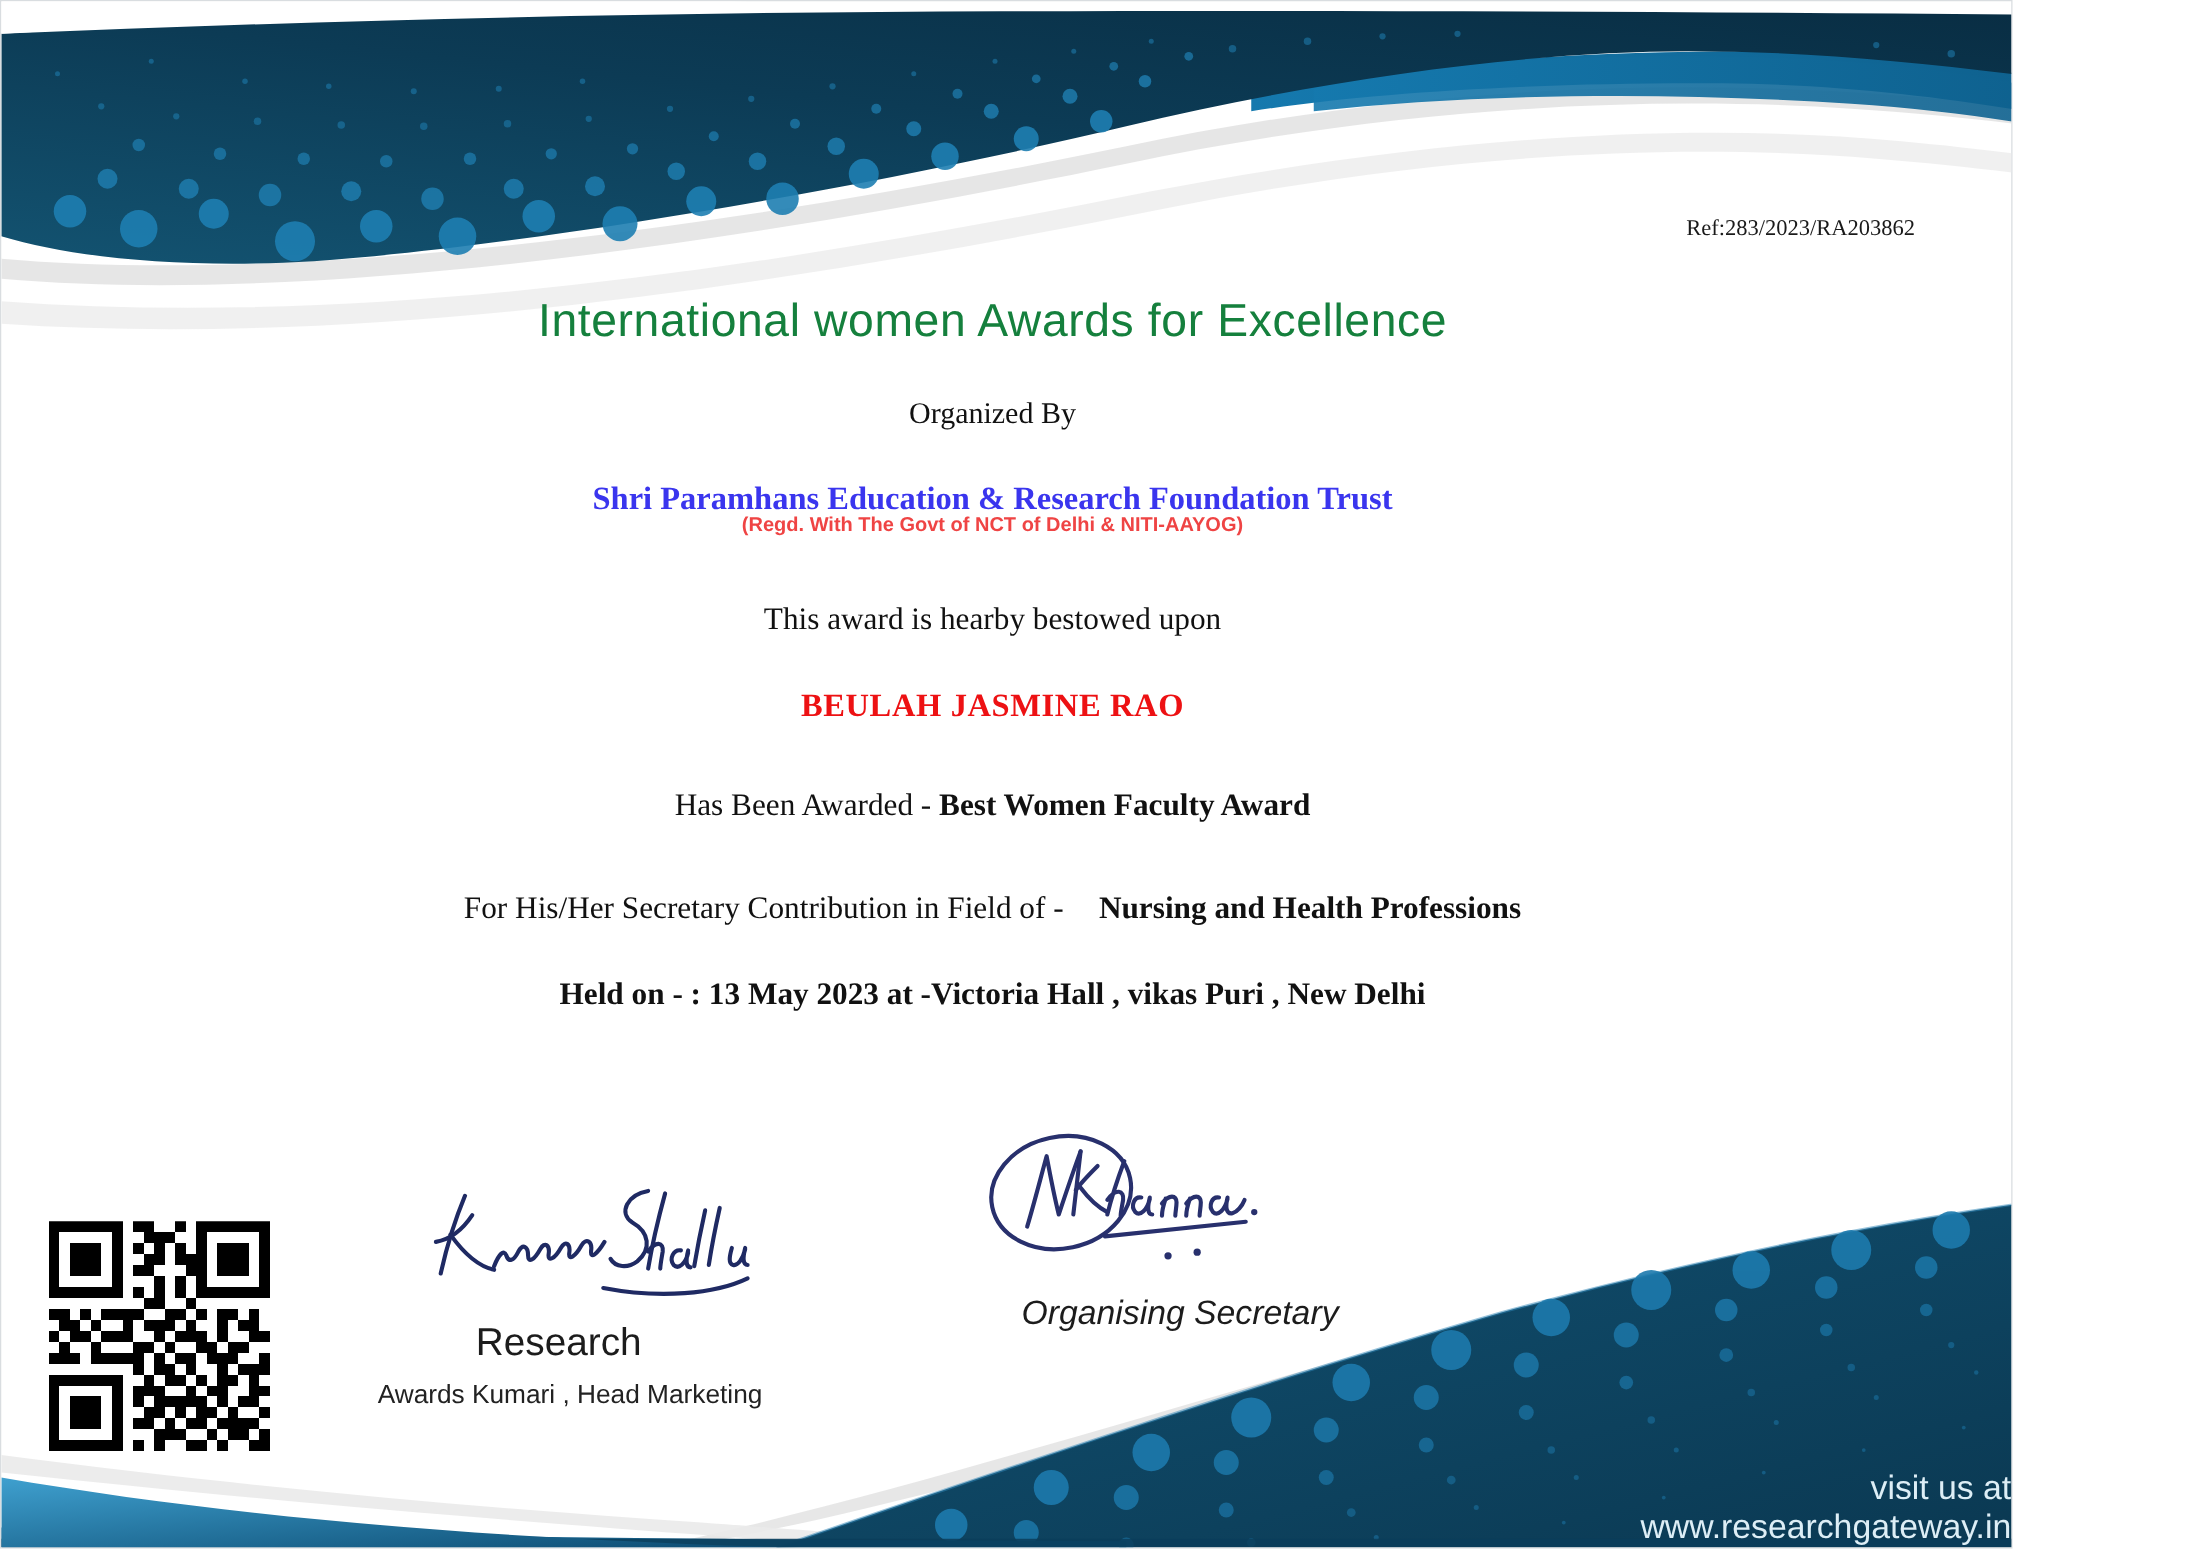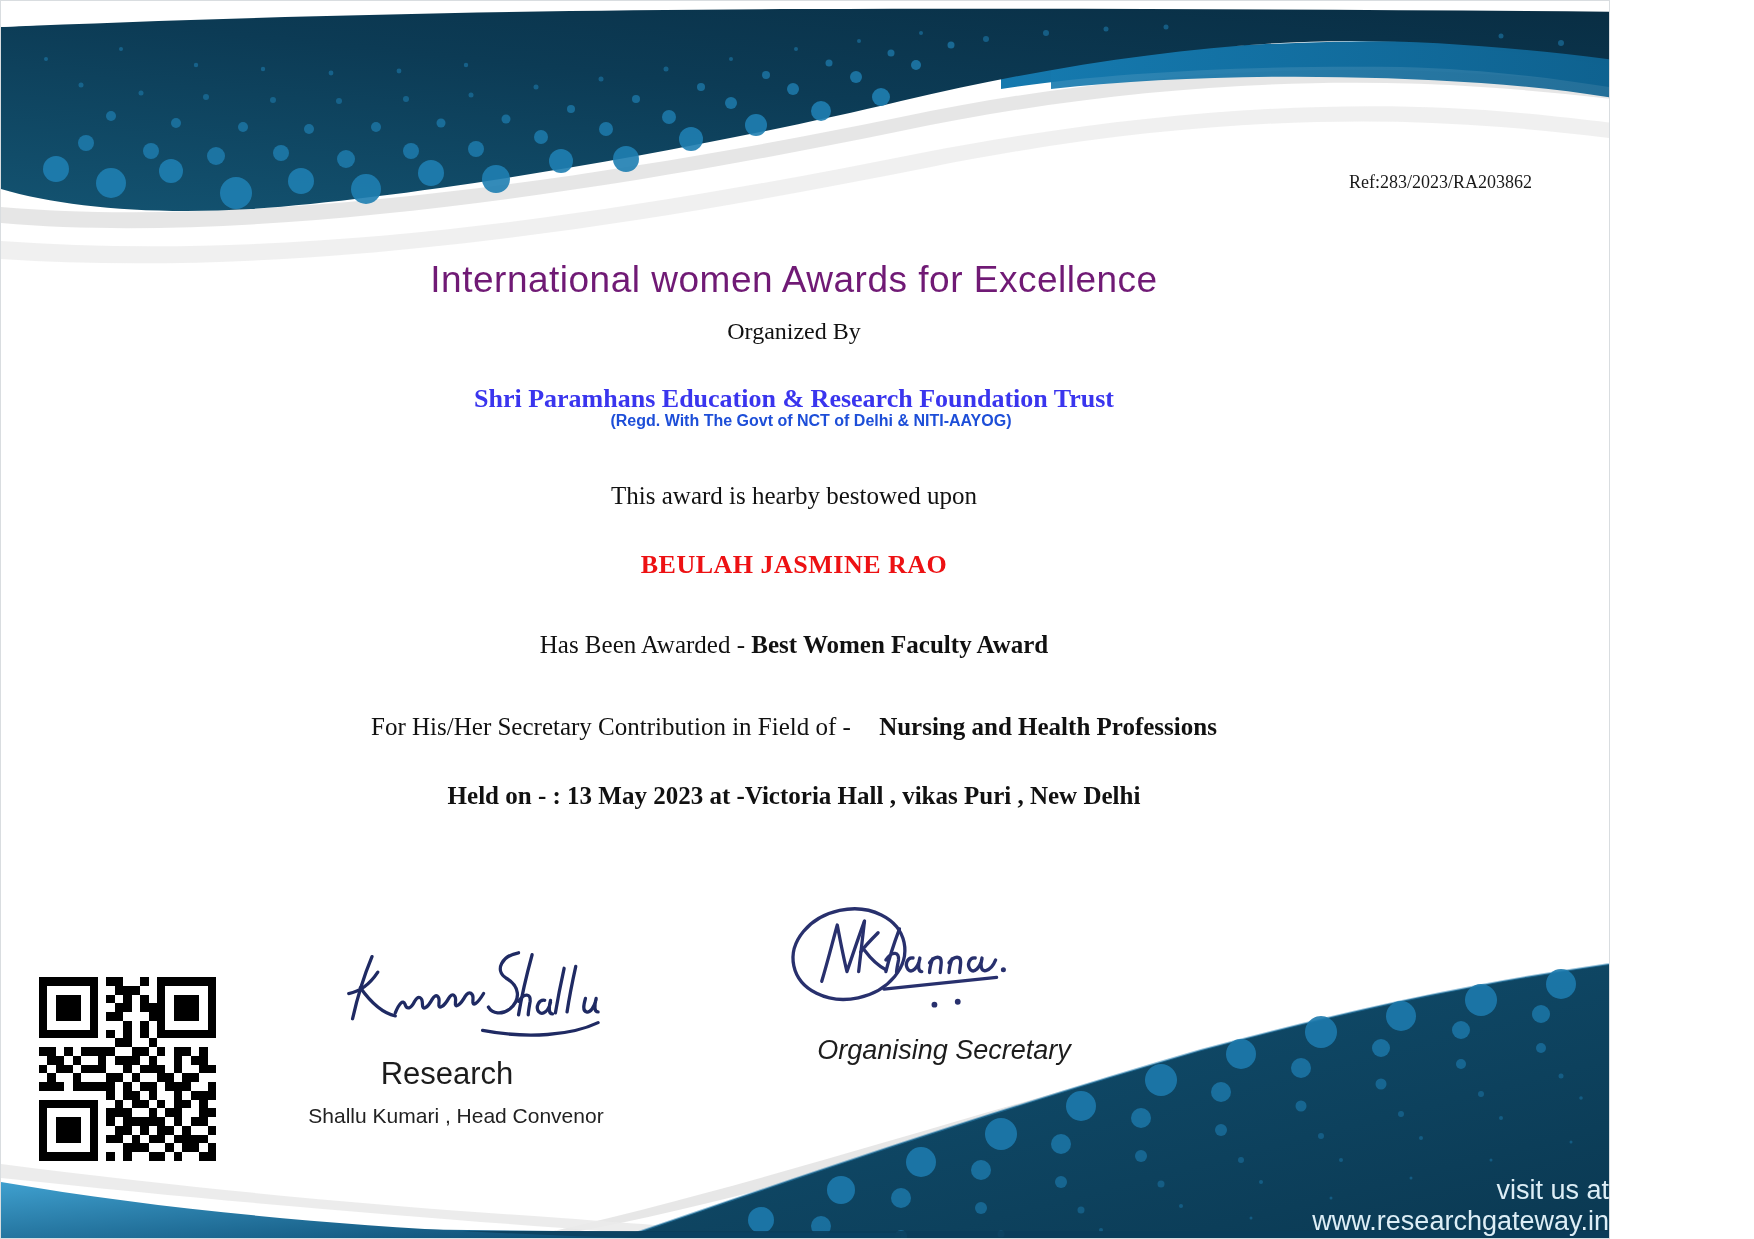--- a/index.html
+++ b/index.html
@@ -3,25 +3,25 @@
 <meta charset="utf-8">
 <style>
   html,body{margin:0;padding:0;background:#ffffff;}
   .page{position:relative;width:1610px;height:1239px;background:#fff;overflow:hidden;
         font-family:"Liberation Serif",serif;border:1px solid #d9dde0;box-sizing:border-box;}
   svg.deco{position:absolute;left:0;width:1754px;pointer-events:none;}
   .deco-top{top:0;height:340px;}
   .deco-bottom{bottom:0;height:300px;}
   .centercol{position:absolute;left:0;width:1586px;text-align:center;color:#111;}
   .ref{position:absolute;left:1348px;top:171px;font-size:18px;color:#1a1a1a;}
-  .title{top:258px;font-family:"Liberation Sans",sans-serif;font-size:37px;font-weight:500;
-         letter-spacing:.5px;color:#701a75;margin:0;}
+  .title{top:235px;font-family:"Liberation Sans",sans-serif;font-size:37px;font-weight:500;
+         letter-spacing:.5px;color:#15803d;margin:0;}
   .organized{top:317px;font-size:24px;}
   .orgname{top:383px;font-size:26px;font-weight:bold;color:#3a35ee;}
-  .regd{top:411px;font-family:"Liberation Sans",sans-serif;font-size:16px;font-weight:bold;color:#1d4ed8;padding-left:17px;}
+  .regd{top:411px;font-family:"Liberation Sans",sans-serif;font-size:16px;font-weight:bold;color:#ef4444;}
   .bestow{top:481px;font-size:25px;}
   .recipient{top:549px;font-size:26px;font-weight:bold;color:#ed1113;letter-spacing:.5px;}
   .awardline{top:630px;font-size:25px;}
   .fieldline{top:712px;font-size:25px;}
   .fieldline b{margin-left:22px;}
   .heldline{top:781px;font-size:25px;font-weight:bold;}
   .sig{position:absolute;}
   .cap{position:absolute;font-family:"Liberation Sans",sans-serif;color:#1c1c1c;text-align:center;}
   .convenor-title{left:315px;top:1055px;width:262px;font-size:31px;}
   .convenor-detail{left:245px;top:1103px;width:420px;font-size:21px;color:#222;}
@@ -546,17 +546,17 @@
       <path d="M108,92 C140,89 175,85 224,80"></path>
     </g>
     <g fill="#28306d">
       <circle cx="231" cy="72" r="2.6"></circle>
         <circle cx="160" cy="108" r="3"></circle>
         <circle cx="184" cy="105" r="3"></circle>
     </g>
   </svg>
 
   <div class="cap convenor-title">Research</div>
-  <div class="cap convenor-detail">Shallu Kumari , Head Convenor</div>
+  <div class="cap convenor-detail">Awards Kumari , Head Marketing</div>
   <div class="cap secretary-title">Organising Secretary</div>
 
   <div class="visit">visit us at www.researchgateway.in</div>
 </div>
 
 </body></html>

